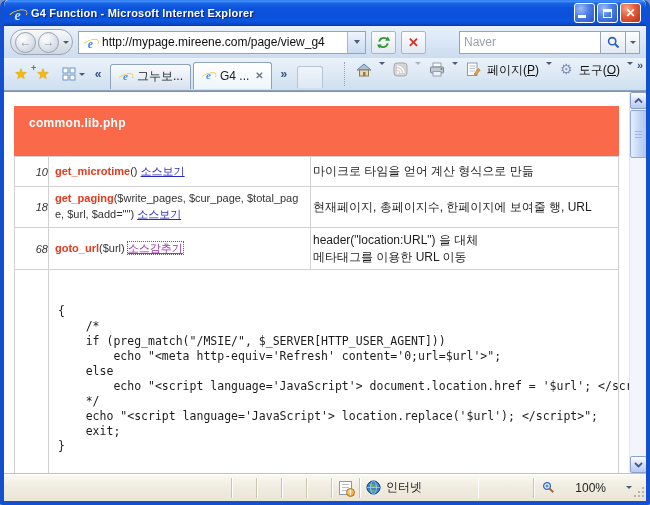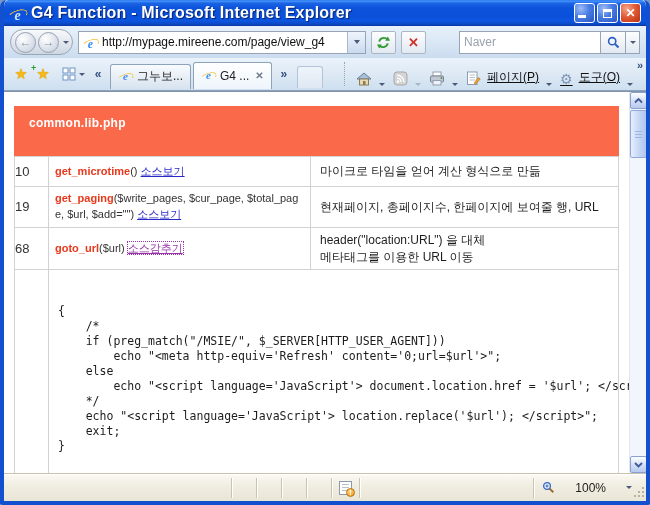--- a/index.html
+++ b/index.html
@@ -12,21 +12,21 @@
     background:#fff; overflow:hidden;
   }
 
   
   .titlebar{
     height:26px; display:flex; align-items:center; padding:0 5px 0 6px;
     border-radius:5px 5px 0 0;
     background:linear-gradient(180deg,#2a7cf0 0%,#4390fa 5%,#1b64e4 12%,#0d54dc 30%,#0a50da 62%,#0d56e2 80%,#0a42b8 97%,#07308f 100%);
   }
   .titlebar .title{
-    color:#fff; font-weight:bold; font-size:16px; margin-left:6px; flex:1;
+    color:#fff; font-weight:bold; font-size:11px; margin-left:6px; flex:1;
     text-shadow:1px 1px 1px rgba(0,0,40,.6); letter-spacing:.2px;
     white-space:nowrap; overflow:hidden;
   }
   .winbtn{
     width:21px; height:20px; margin-left:2px; border:1px solid #fff; border-radius:3px;
     display:flex; align-items:flex-end; justify-content:center; cursor:default;
     background:radial-gradient(circle at 30% 25%,#9dbcf6 0%,#4a7de4 45%,#2a56c4 100%);
     color:#fff; font-size:11px; font-weight:bold; line-height:1;
   }
   .winbtn.close{ background:radial-gradient(circle at 30% 25%,#f4a58c 0%,#e25b36 45%,#b83010 100%); align-items:center; }
@@ -117,40 +117,40 @@
   }
   .tab.active{ background:linear-gradient(180deg,#ffffff,#eef5fc); margin-top:2px; height:27px; }
   .tab .label{ white-space:nowrap; overflow:hidden; }
   .tab .x{ color:#6f7a88; font-size:10px; font-weight:bold; margin-left:2px; }
   .tabstub{
     width:26px; height:22px; margin:6px 0 0 2px; border:1px solid #b4c4d6; border-bottom:none;
     border-radius:3px 3px 0 0; background:linear-gradient(180deg,#eef4fa,#dfe9f3);
   }
   .toolsep{ width:1px; height:24px; border-left:1px dotted #8fa3ba; margin:0 6px 0 10px; }
   .cmdgroup{ margin-left:auto; display:flex; align-items:center; gap:2px; }
-  .cmd{ height:24px; display:flex; align-items:flex-end; gap:6px; padding:0 3px; border-radius:2px; font-size:12px; color:#101010;text-decoration:underline; }
+  .cmd{ height:24px; display:flex; align-items:flex-start; gap:6px; padding:0 3px; border-radius:2px; font-size:12px; color:#101010; }
   .cmd .dd{ margin-left:1px; }
   .gear{ color:#7d93b5; font-size:14px; line-height:1; }
   .u{ text-decoration:underline; }
   .overflow-chev{ position:absolute; right:3px; top:1px; color:#34507e; font-weight:bold; font-size:11px; }
   .dim .dd{ border-top-color:#aab4c0; }
 
   
   .content{ height:382px; position:relative; background:#fff; border-top:1px solid #7f93a9; }
   .page{ position:absolute; left:0; top:0; right:17px; bottom:0; overflow:hidden; background:#fff; }
   .page-inner{ margin:14px 10px 0 10px; }
   .page-header{
     height:50px; background:#fa6a4a; color:#fff; font-weight:bold; font-size:12px;
     line-height:34px; padding-left:15px; letter-spacing:.3px;
   }
   table.fn{ width:100%; border-collapse:collapse; table-layout:fixed; }
   table.fn td{ border:1px solid #d2d2d2; vertical-align:middle; }
-  td.ln{ width:34px; text-align:left; font-size:13px; color:#333; }
+  td.ln{ width:34px; text-align:right; font-size:11px; color:#333;font-style:italic; }
   td.fx{ width:262px; padding:4px 6px; font-size:11px; word-break:break-all; line-height:1.45; }
-  td.ds{ padding:4px 9px; font-size:12px; color:#1d1d1d; line-height:1.4; white-space:pre-line; }
+  td.ds{ padding:4px 2px; font-size:12px; color:#1d1d1d; line-height:1.4; white-space:pre-line; }
   .func{ color:#e8391c; font-weight:bold; }
   .params{ color:#333; }
   a.src{ color:#2929c8; text-decoration:underline; cursor:pointer; }
   a.src.visited{ color:#9933aa; outline:1px dotted #9933aa;text-align:center; }
   tr.r1 td{ height:30px; } tr.r2 td{ height:40px; } tr.r3 td{ height:38px; } tr.r4 td{ height:38px; }
   td.codecell{ height:212px; vertical-align:top; }
   pre.code{
     font-family:"DejaVu Sans Mono",monospace; font-size:11.5px; line-height:15px;
     color:#1c1c1c; padding:7px 4px 0 9px; white-space:pre;
   }
@@ -346,21 +346,21 @@
               <col style="width:262px">
               <col>
             </colgroup>
           <tbody>
               <tr class="r1">
             <td class="ln">10</td>
             <td class="fx"><span class="func">get_microtime</span><span class="params">()</span> <a class="src">소스보기</a></td>
             <td class="ds">마이크로 타임을 얻어 계산 형식으로 만듦</td>
           </tr>
           <tr class="r2">
-            <td class="ln">19</td>
+            <td class="ln">18</td>
             <td class="fx"><span class="func">get_paging</span><span class="params">($write_pages, $cur_page, $total_page, $url, $add="")</span> <a class="src">소스보기</a></td>
             <td class="ds">현재페이지, 총페이지수, 한페이지에 보여줄 행, URL</td>
           </tr>
           <tr class="r4">
             <td class="ln">68</td>
             <td class="fx"><span class="func">goto_url</span><span class="params">($url)</span> <a class="src visited">소스감추기</a></td>
             <td class="ds">header("location:URL") 을 대체
 메타태그를 이용한 URL 이동</td>
           </tr>
           <tr>
@@ -401,20 +401,31 @@
     <div class="sp first"></div>
     <div class="sp tiny"></div>
     <div class="sp tiny"></div>
     <div class="sp tiny"></div>
     <div class="sp tiny"></div>
     <div class="sp iconp">
       <span class="pagealert">
           <span class="badge">!</span>
         </span>
     </div>
+    <div class="sp zone">
+      <svg width="15" height="15" viewBox="0 0 15 15">
+        <circle cx="7.5" cy="7.5" r="6.5" fill="#3b7fd4" stroke="#1d508f"></circle>
+        <path d="M3 4.5 Q6 3 8 4.5 T12 4.5 L11 7 Q8 8.5 5.5 7 Z" fill="#5fb25f"></path>
+        <path d="M4.5 9.5 Q7 9 9.5 10.5 L8 12.5 Q6 12.5 4.5 11 Z" fill="#5fb25f"></path>
+        <ellipse cx="7.5" cy="7.5" rx="6.5" ry="6.5" fill="none" stroke="#1d508f" stroke-width=".6"></ellipse>
+        <ellipse cx="7.5" cy="7.5" rx="3" ry="6.4" fill="none" stroke="#bcd6f2" stroke-width=".7"></ellipse>
+        <line x1="1" y1="7.5" x2="14" y2="7.5" stroke="#bcd6f2" stroke-width=".7"></line>
+      </svg>
+      <span>인터넷</span>
+    </div>
     <div class="filler"></div>
     <div class="sp zoomp">
       <svg width="13" height="13" viewBox="0 0 13 13">
         <circle cx="5" cy="5" r="3.4" fill="#e8f1fc" stroke="#3a6ac0" stroke-width="1.3"></circle>
         <line x1="3.4" y1="5" x2="6.6" y2="5" stroke="#3a6ac0" stroke-width="1"></line>
         <line x1="5" y1="3.4" x2="5" y2="6.6" stroke="#3a6ac0" stroke-width="1"></line>
         <line x1="7.6" y1="7.6" x2="11.3" y2="11.3" stroke="#9a6a3a" stroke-width="2"></line>
       </svg>
       <span class="zoomtxt">100%</span>
       <span class="dd sm"></span>

